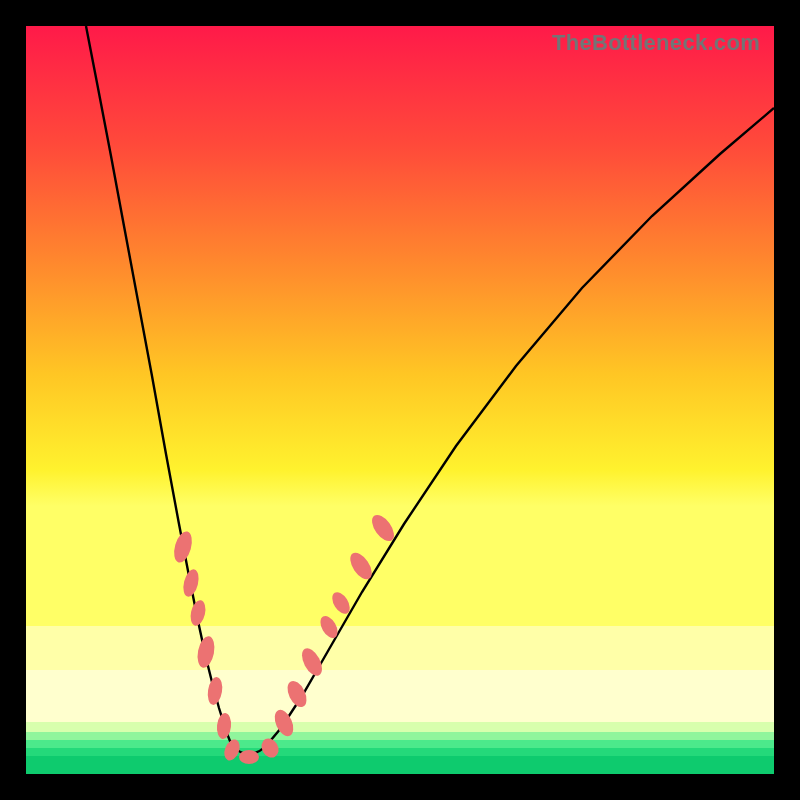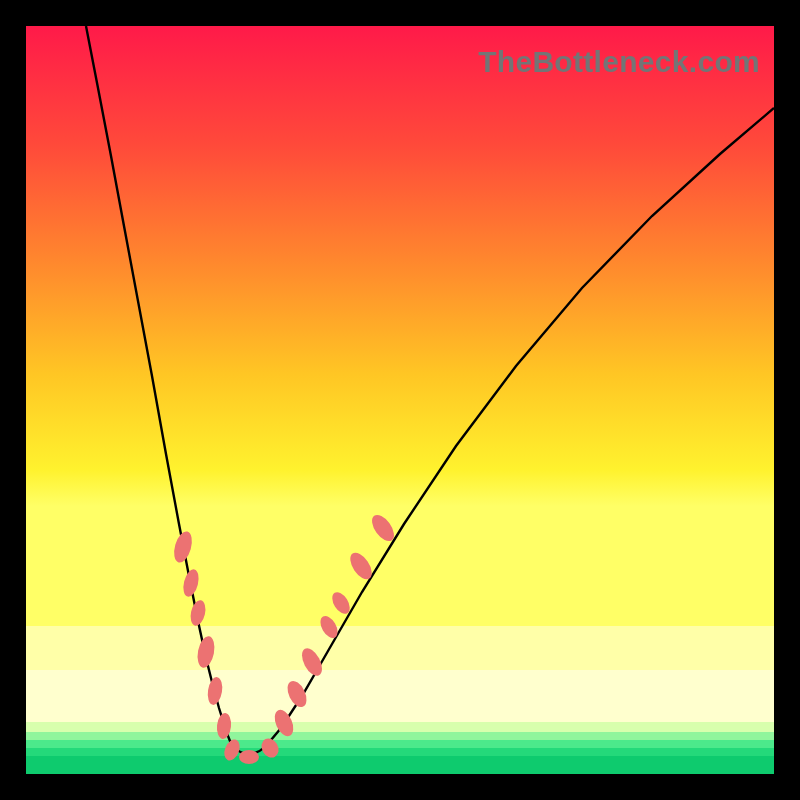--- a/index.html
+++ b/index.html
@@ -31,25 +31,24 @@
   .solid-band {
     position: absolute;
     left: 0;
     width: 100%;
   }
   .watermark {
     position: absolute;
     top: 4px;
     right: 14px;
     font-family: Arial, Helvetica, sans-serif;
-    font-size: 30px;
+    font-size: 22px;
     font-weight: 600;
     color: #737576;
     letter-spacing: 0.3px;
-    margin-top: 15px;
   }
   .curve-svg {
     position: absolute;
     inset: 0;
   }
   .marker {
     fill: #ec7272;
   }
 </style>
 </head>

